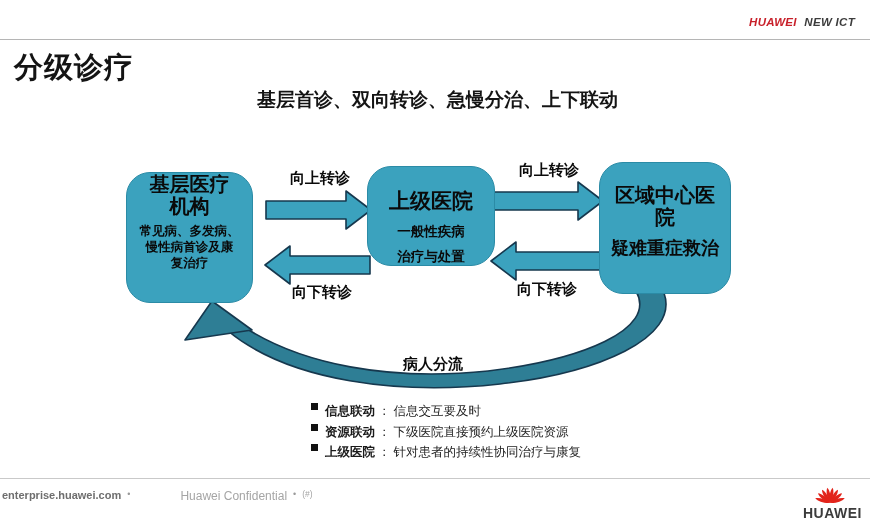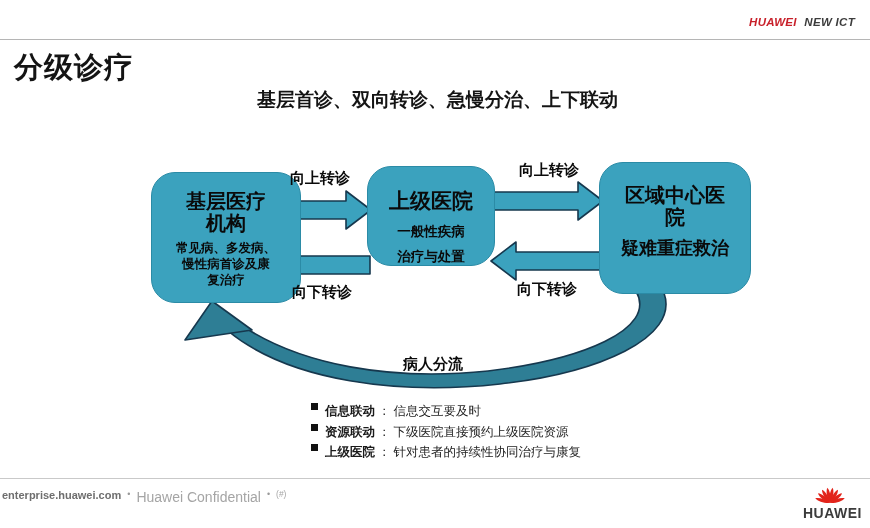--- a/index.html
+++ b/index.html
@@ -15,23 +15,23 @@
   .page-title{position:absolute;left:14px;top:48px;margin:0;font-size:29px;font-weight:bold;
               color:#141414;letter-spacing:1px;}
   .subtitle{position:absolute;left:195px;top:87px;width:485px;text-align:center;
             font-size:19px;font-weight:bold;color:#141414;}
 
   
   .diagram-svg{position:absolute;left:0;top:0;width:870px;height:528px;z-index:1;}
   .blk{stroke:#16384E;stroke-width:1.6;stroke-linejoin:round;}
   .node{position:absolute;border-radius:24px;text-align:center;color:#0a0a0a;z-index:2;
         box-sizing:border-box;border:1px solid #2b8ba6;}
-  .node1{left:151px;top:172px;width:150px;height:131px;padding-top:17px;}
+  .node1{left:126px;top:172px;width:127px;height:131px;}
   .node2{left:367px;top:166px;width:128px;height:100px;padding-top:22px;}
-  .node3{left:599px;top:162px;width:152px;height:132px;padding-top:21px;}
+  .node3{left:599px;top:162px;width:132px;height:132px;padding-top:21px;}
   .node-title{font-weight:bold;font-size:20px;line-height:1.12;white-space:pre-line;}
   .node2 .node-title{font-size:21px;}
   .node-desc{font-weight:bold;font-size:12.5px;line-height:1.28;white-space:pre-line;margin-top:5px;}
   .node2 .node-desc{font-size:13.5px;line-height:1.9;margin-top:6px;font-weight:600;}
   .node3 .node-desc{font-size:18px;margin-top:8px;font-family:Liberation Serif, serif;}
   .arrow-label{position:absolute;width:110px;text-align:center;font-size:15px;font-weight:bold;
                color:#0a0a0a;z-index:2;white-space:nowrap;}
   .lbl-up1{left:265px;top:169px;}
   .lbl-down1{left:267px;top:283px;}
   .lbl-up2{left:494px;top:161px;}
@@ -44,21 +44,21 @@
   .bullet{width:7px;height:7px;background:#111;margin-right:7px;flex:none;}
   .note-term{font-weight:bold;}
   .note-sep{padding:0 3px;color:#333;}
   .note-desc{color:#222;}
 
   
   .footer-rule{position:absolute;top:478px;left:0;width:100%;height:1px;background:#c9c9c9;}
   .footer-left{position:absolute;left:2px;top:489px;display:flex;align-items:flex-start;white-space:nowrap;}
   .f-site{font-weight:bold;font-size:11px;color:#6e6e6e;}
   .f-dot{font-size:9px;padding:0 6px;color:#9a9a9a;}
-  .f-conf{font-size:14px;color:#a5a5a5;}
+  .f-conf{font-size:12px;color:#a5a5a5;margin-left:44px;}
   .f-page{font-size:8.5px;color:#a5a5a5;}
   .logo{position:absolute;right:8px;top:485px;display:flex;align-items:center;z-index:2;flex-direction:column;}
   .logo svg{width:30px;height:20px;margin-right:6px;}
   .logo-text{font-size:14px;font-weight:bold;color:#3c3c3c;letter-spacing:.5px;}
 </style>
 </head>
 <body>
 
 <div class="slide">
 

